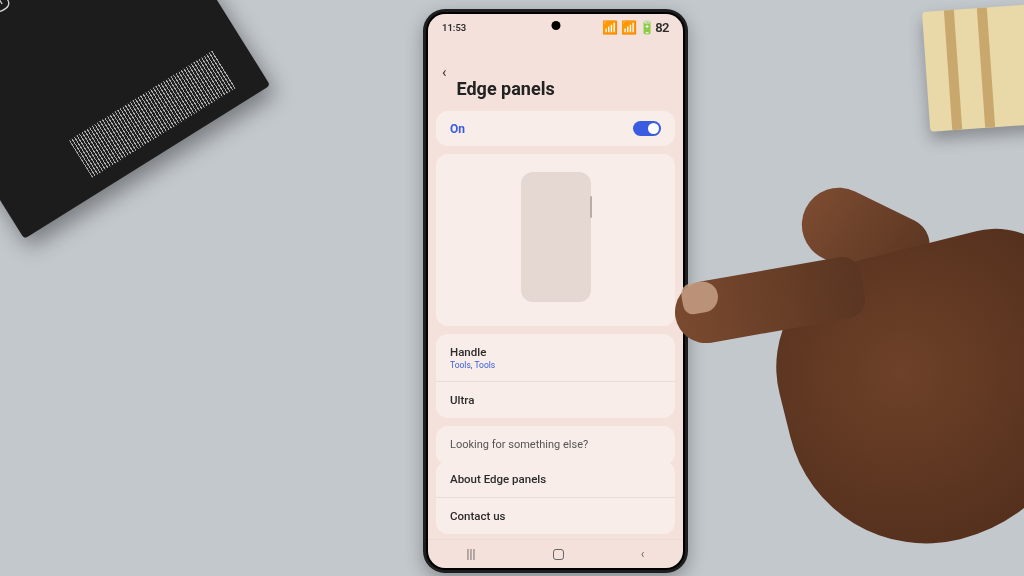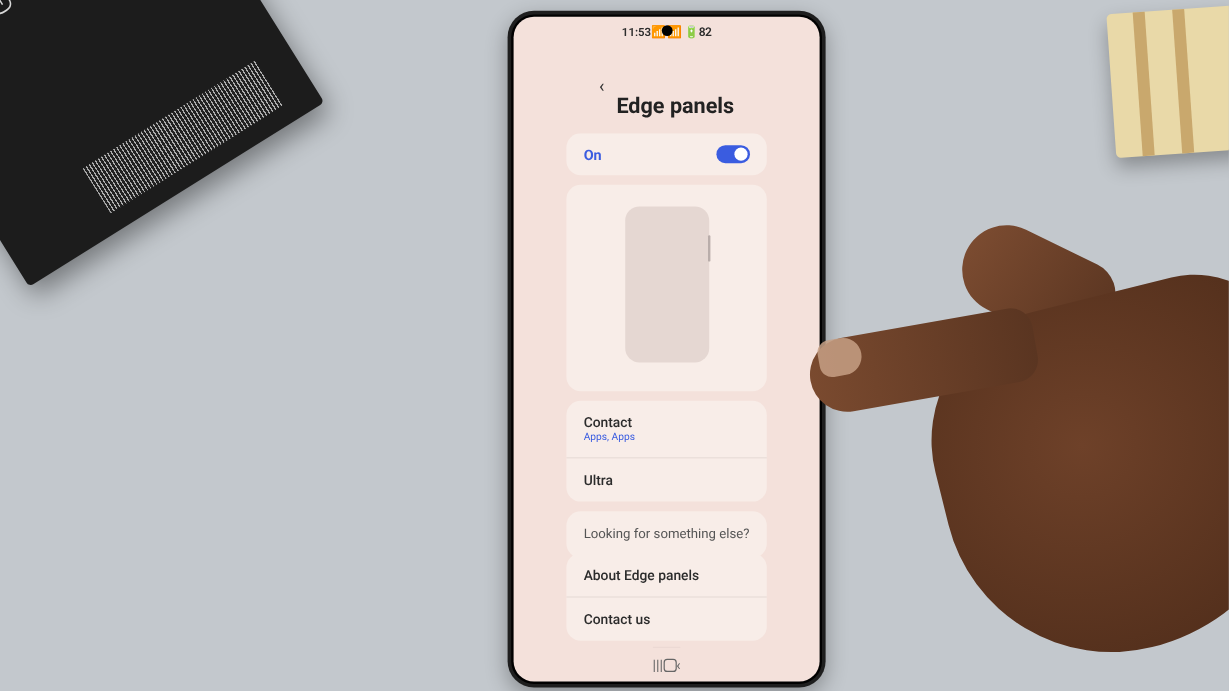--- a/index.html
+++ b/index.html
@@ -32,21 +32,20 @@
     }
     .screen {
       width: 100%;
       height: 100%;
       background: #f4e1db;
       border-radius: 17px;
       position: relative;
       overflow: hidden;
       display: flex;
       flex-direction: column;
-      align-items: center;
     }
     .camera {
       position: absolute;
       top: 7px;
       left: 50%;
       transform: translateX(-50%);
       width: 9px;
       height: 9px;
       background: #000;
       border-radius: 50%;
@@ -55,21 +54,21 @@
     .statusbar {
       display: flex;
       justify-content: space-between;
       align-items: center;
       padding: 6px 14px 2px;
       font-size: 9.5px;
       color: #2d2d2d;
       font-weight: 600;
       height: 14px;
     }
-    .status-icons { display: flex; gap: 2px; align-items: center; font-size: 10px; letter-spacing: -0.5px; }
+    .status-icons { display: flex; gap: 2px; align-items: center; font-size: 13px; letter-spacing: -0.5px; }
     .header {
       display: flex;
       align-items: center;
       gap: 10px;
       padding: 10px 14px 12px;
     }
     .back { font-size: 15px; color: #333; line-height: 1; }
     .title { font-size: 18px; font-weight: 700; color: #222; margin-top: 32px; }
     .content {
       flex: 1;
@@ -286,22 +285,22 @@
           <span class="toggle-label">On</span>
           <span class="switch"></span>
         </div>
         <div class="card preview-card">
           <div class="mini-phone">
             <div class="mini-handle"></div>
           </div>
         </div>
         <div class="card list-card">
           <div class="item">
-            <div class="item-title">Contact</div>
-            <div class="item-sub">Apps, Apps</div>
+            <div class="item-title">Handle</div>
+            <div class="item-sub">Tools, Tools</div>
           </div>
           <div class="item">
             <div class="item-title">Ultra</div>
           </div>
         </div>
         <div class="card search-card">
           <div class="search-title">Looking for something else?</div>
         </div>
         <div class="card list-card">
           <div class="item">

